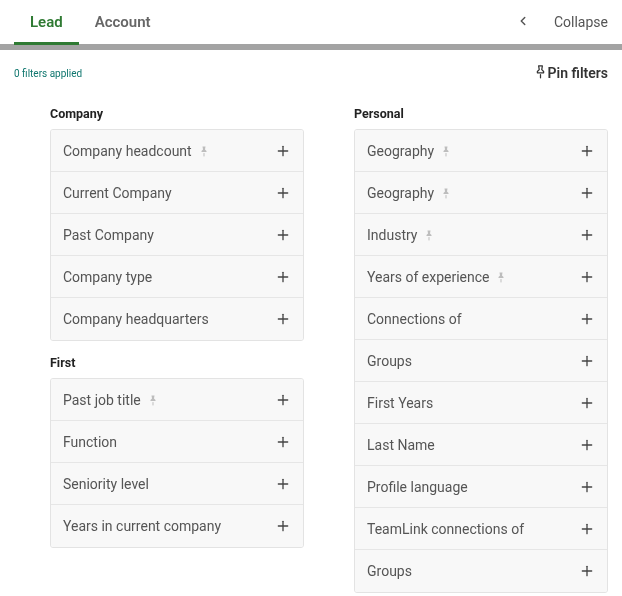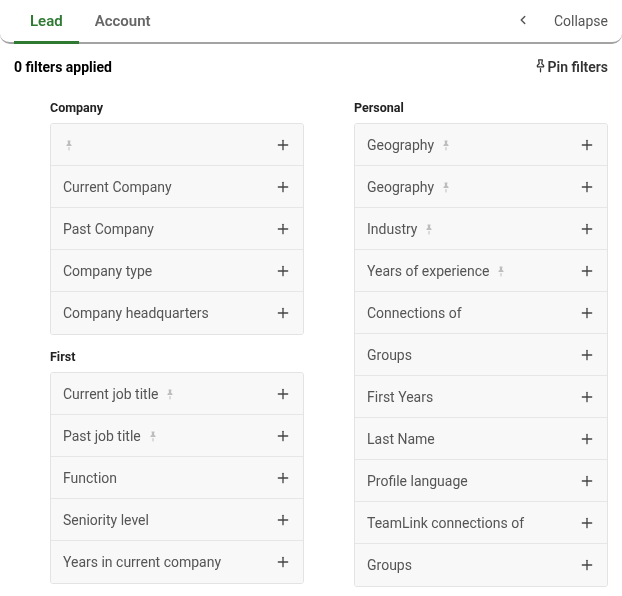--- a/index.html
+++ b/index.html
@@ -9,24 +9,23 @@
   }
   body {
     font-family: -apple-system, BlinkMacSystemFont, "Segoe UI", Roboto, Helvetica, Arial, sans-serif;
     background: #fff;
     width: 622px;
     color: #333;
   }
   .tabs-bar {
     display: flex;
     align-items: center;
-    border-bottom: 2px solid #a3a3a3;
+    border-bottom: 6px solid #a3a3a3;
     padding: 0 14px;
-    height: 44px;
-    border-radius: 10px;
+    height: 50px;
   }
   .tab {
     padding: 0 16px;
     height: 44px;
     display: flex;
     align-items: center;
     font-size: 15px;
     font-weight: 600;
     color: #666;
     cursor: pointer;
@@ -58,23 +57,22 @@
   .collapse-btn svg {
     width: 14px;
     height: 14px;
   }
   .filters-meta {
     display: flex;
     align-items: center;
     padding: 14px 14px 10px 14px;
   }
   .filters-count {
-    font-size: 14px;
-    color: #000000;
-    font-weight: bold;
+    font-size: 10px;
+    color: #0f766e;
   }
   .pin-filters {
     display: flex;
     align-items: center;
     gap: 0;
     font-size: 14px;
     color: #333;
     font-weight: 600;
     cursor: pointer;
   }
@@ -179,20 +177,21 @@
     <span>Pin filters</span>
   </div>
 </div>
 
 <div class="columns">
   <div class="col">
     <div class="group-title">Company</div>
     <div class="filter-list">
         <div class="filter-item">
           <span class="filter-label">
+            <span>Company headcount</span>
             <span class="pin-indicator">
               <svg viewBox="0 0 24 24" fill="#bdbdbd">
                 <path d="M12 17v5" stroke="#bdbdbd" stroke-width="2" stroke-linecap="round"></path>
                 <path d="M9 3h6l-1 6 3 3v2H7v-2l3-3-1-6z"></path>
               </svg>
             </span>
           </span>
           <div class="flex-spacer"></div>
           <span class="add-icon">
             <svg viewBox="0 0 24 24" fill="none" stroke="#444" stroke-width="2" stroke-linecap="round">
@@ -246,38 +245,20 @@
             <svg viewBox="0 0 24 24" fill="none" stroke="#444" stroke-width="2" stroke-linecap="round">
               <line x1="12" y1="5" x2="12" y2="19"></line>
               <line x1="5" y1="12" x2="19" y2="12"></line>
             </svg>
           </span>
         </div>
       </div>
 
     <div class="group-title">First</div>
     <div class="filter-list">
-        <div class="filter-item">
-          <span class="filter-label">
-            <span>Current job title</span>
-            <span class="pin-indicator">
-              <svg viewBox="0 0 24 24" fill="#bdbdbd">
-                <path d="M12 17v5" stroke="#bdbdbd" stroke-width="2" stroke-linecap="round"></path>
-                <path d="M9 3h6l-1 6 3 3v2H7v-2l3-3-1-6z"></path>
-              </svg>
-            </span>
-          </span>
-          <div class="flex-spacer"></div>
-          <span class="add-icon">
-            <svg viewBox="0 0 24 24" fill="none" stroke="#444" stroke-width="2" stroke-linecap="round">
-              <line x1="12" y1="5" x2="12" y2="19"></line>
-              <line x1="5" y1="12" x2="19" y2="12"></line>
-            </svg>
-          </span>
-        </div>
         <div class="filter-item">
           <span class="filter-label">
             <span>Past job title</span>
             <span class="pin-indicator">
               <svg viewBox="0 0 24 24" fill="#bdbdbd">
                 <path d="M12 17v5" stroke="#bdbdbd" stroke-width="2" stroke-linecap="round"></path>
                 <path d="M9 3h6l-1 6 3 3v2H7v-2l3-3-1-6z"></path>
               </svg>
             </span>
           </span>

